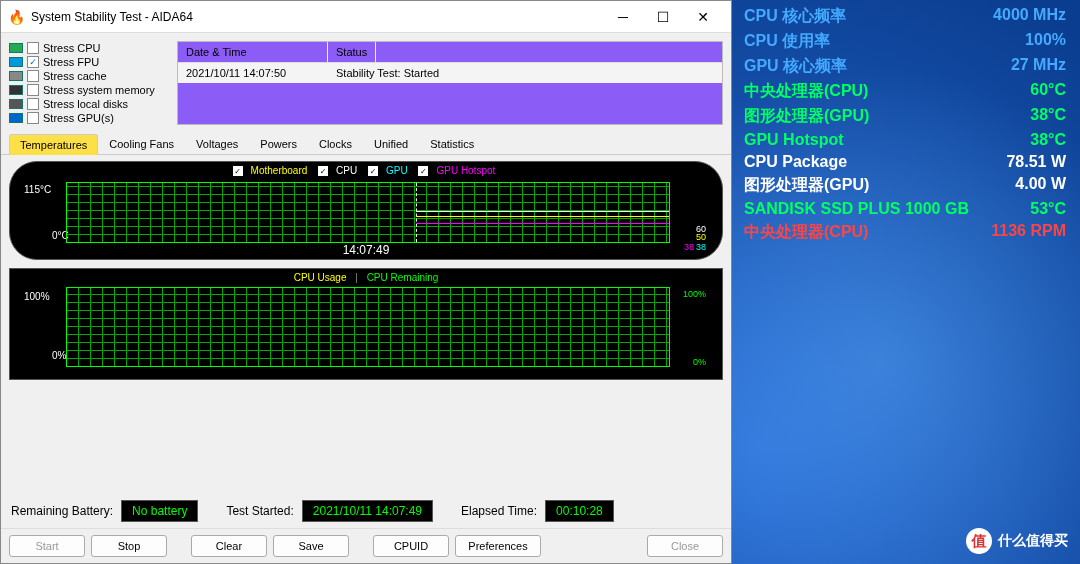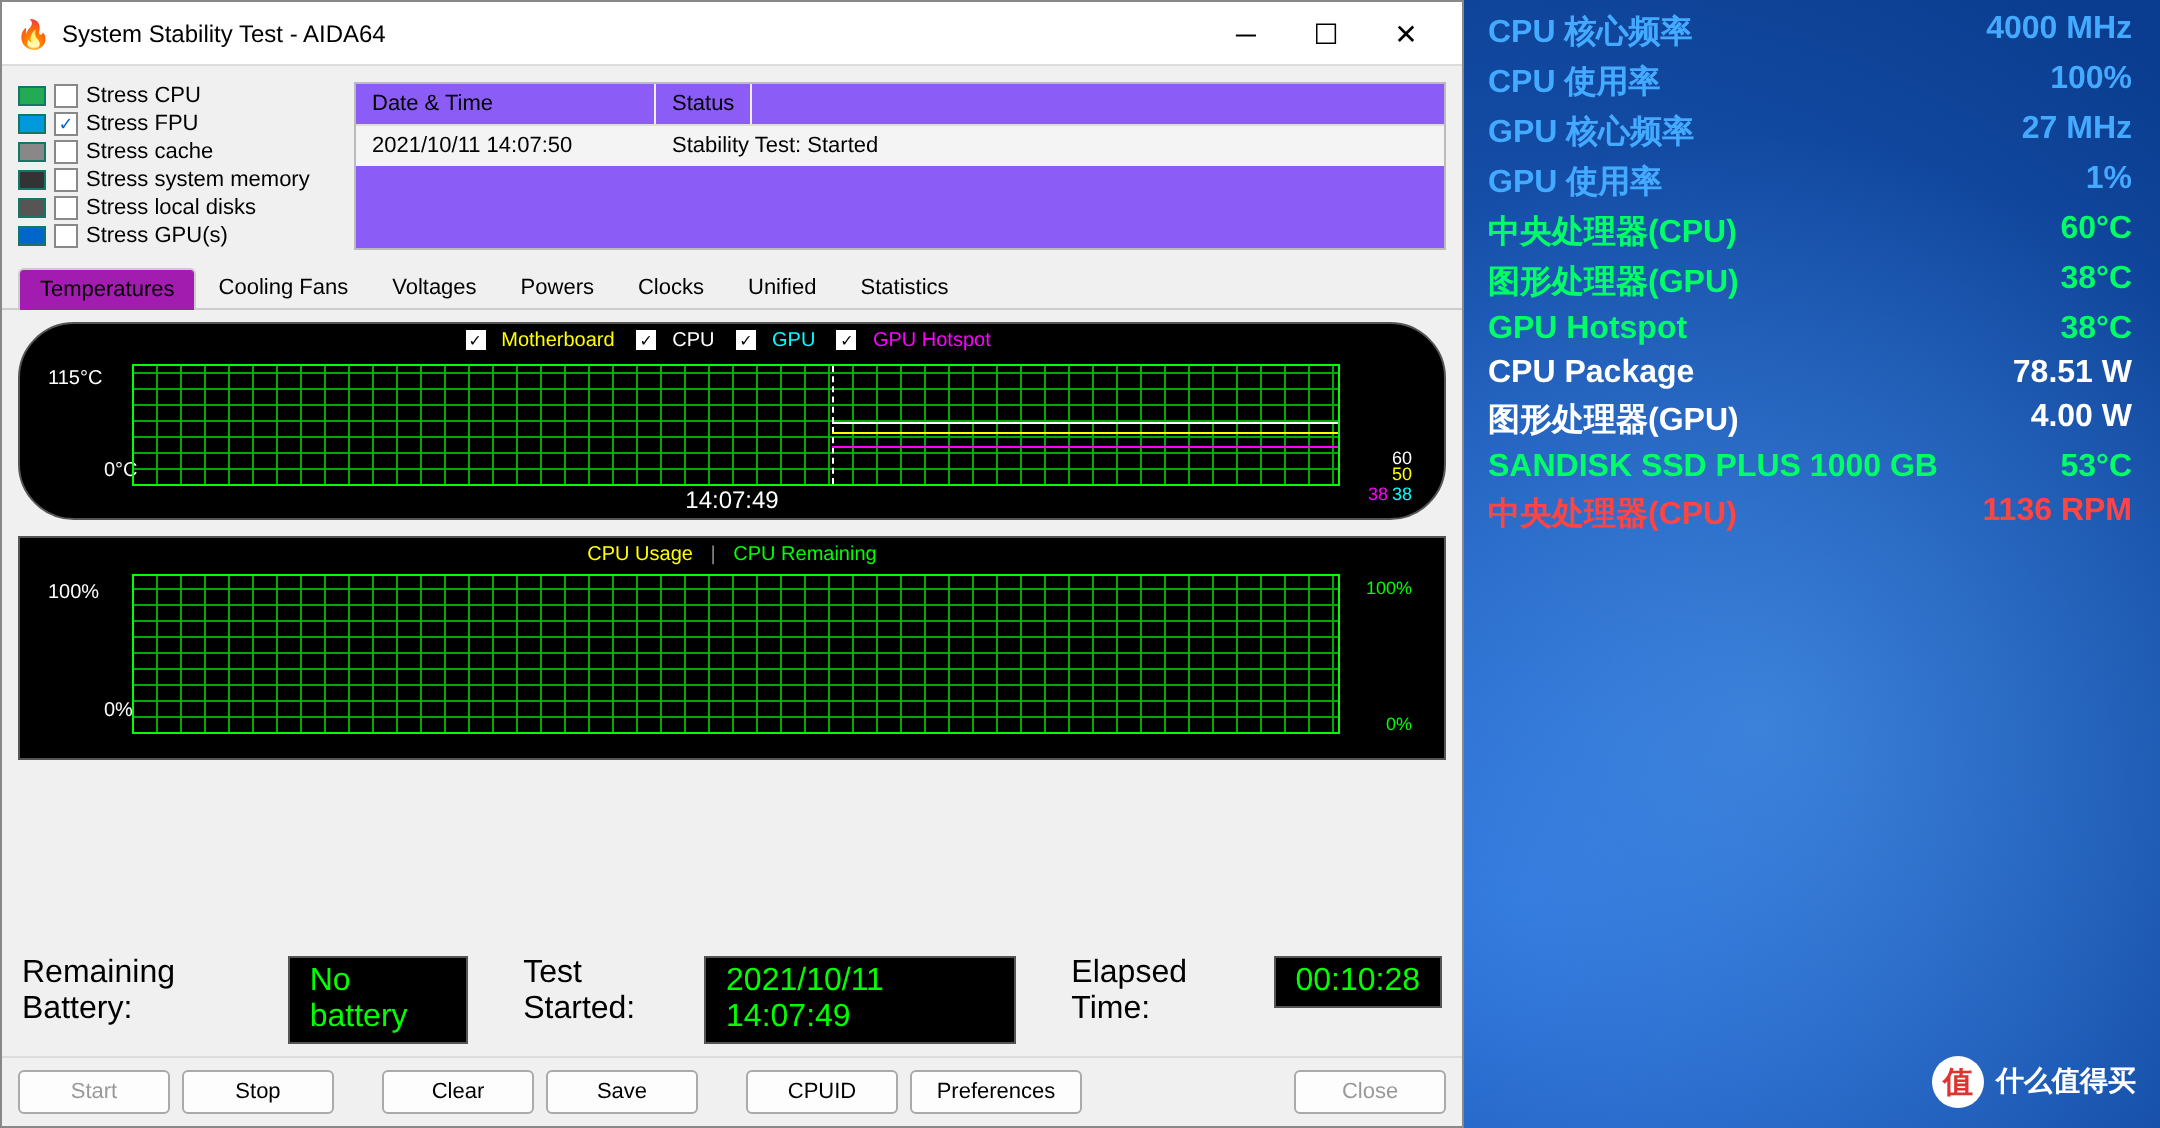--- a/index.html
+++ b/index.html
@@ -30,21 +30,21 @@
 .log-box { flex: 1; border: 1px solid #bbb; background: #8b5cf6; font-size: 11px; }
 .log-head { display: flex; border-bottom: 1px solid #ddd; }
 .log-head > div { padding: 4px 8px; border-right: 1px solid #eee; }
 .log-head > div:first-child { width: 150px; }
 .log-row { display: flex; background: #f4f4f4; align-items: center; }
 .log-row > div { padding: 4px 8px; }
 .log-row > div:first-child { width: 150px; }
 
 .tabs { display: flex; padding: 0 8px; font-size: 11px; border-bottom: 1px solid #ccc; background: #f0f0f0; }
 .tab { padding: 4px 10px; cursor: pointer; border: 1px solid transparent; border-bottom: none; }
-.tab.active { background: #a21caf; border-color: #ccc; border-radius: 3px 3px 0 0; position: relative; top: 1px; }
+.tab.active { background: #fde047; border-color: #ccc; border-radius: 3px 3px 0 0; position: relative; top: 1px; }
 
 .charts { flex: 1; padding: 6px 8px; display: flex; flex-direction: column; gap: 8px; overflow: hidden; }
 .chart-box { background: #000; border: 1px solid #555; position: relative; }
 .chart-temp { height: 99px; border-radius: 28px; }
 .chart-usage { height: 112px; }
 .chart-legend { text-align: center; font-size: 10px; color: #fff; padding: 3px 0; }
 .chart-legend .chk-s { display: inline-block; width: 10px; height: 10px; border: 1px solid #fff; background: #fff; margin: 0 2px; vertical-align: middle; color: #000; font-size: 8px; line-height: 9px; text-align: center; }
 .legend-item { margin: 0 6px; }
 .legend-mb { color: #ff0; }
 .legend-cpu { color: #fff; }
@@ -57,21 +57,21 @@
 .chart-area { position: absolute; left: 56px; right: 52px; top: 20px; bottom: 16px; background: repeating-linear-gradient(0deg, transparent 0, transparent 7px, #0a0 7px, #0a0 8px), repeating-linear-gradient(90deg, transparent 0, transparent 11px, #0a0 11px, #0a0 12px); border: 1px solid #0f0; }
 .chart-usage .chart-area { top: 18px; bottom: 12px; }
 .y-label { position: absolute; left: 14px; color: #fff; font-size: 10px; }
 .y-label.top { top: 22px; }
 .y-label.bot { bottom: 18px; padding-left: 28px; }
 .r-label { position: absolute; right: 16px; font-size: 9px; }
 .x-label { position: absolute; bottom: 2px; left: 50%; transform: translateX(-50%); color: #fff; font-size: 12px; }
 .temp-line { position: absolute; height: 1px; }
 .marker { position: absolute; top: 0; bottom: 0; border-left: 1px dashed #fff; }
 
-.status-row { display: flex; align-items: flex-start; padding: 6px 10px; font-size: 16px; gap: 8px; }
+.status-row { display: flex; align-items: center; padding: 6px 10px; font-size: 12px; gap: 8px; }
 .status-val { background: #000; color: #0f0; padding: 3px 10px; border: 1px solid #555; }
 
 .btn-row { display: flex; padding: 6px 8px; gap: 6px; border-top: 1px solid #ddd; }
 .btn { padding: 4px 0; font-size: 11px; border: 1px solid #aaa; background: #fdfdfd; border-radius: 3px; cursor: pointer; text-align: center; width: 76px; }
 .btn.disabled { color: #999; text-align: center; }
 .btn-spacer { flex: 1; }
 
 
 .osd { position: absolute; right: 10px; top: 4px; width: 330px; font-size: 16px; font-weight: bold; }
 .osd-row { display: flex; justify-content: flex-start; padding: 2px 4px; }
@@ -228,24 +228,20 @@
       <span class="osd-val">4000 MHz</span>
     </div>
     <div class="osd-row c-blue">
       <span class="osd-label">CPU 使用率</span>
       <span class="osd-val">100%</span>
     </div>
     <div class="osd-row c-blue">
       <span class="osd-label">GPU 核心频率</span>
       <span class="osd-val">27 MHz</span>
     </div>
-    <div class="osd-row c-blue">
-      <span class="osd-label">GPU 使用率</span>
-      <span class="osd-val">1%</span>
-    </div>
     <div class="osd-row c-green">
       <span class="osd-label">中央处理器(CPU)</span>
       <span class="osd-val">60°C</span>
     </div>
     <div class="osd-row c-green">
       <span class="osd-label">图形处理器(GPU)</span>
       <span class="osd-val">38°C</span>
     </div>
     <div class="osd-row c-green">
       <span class="osd-label">GPU Hotspot</span>

